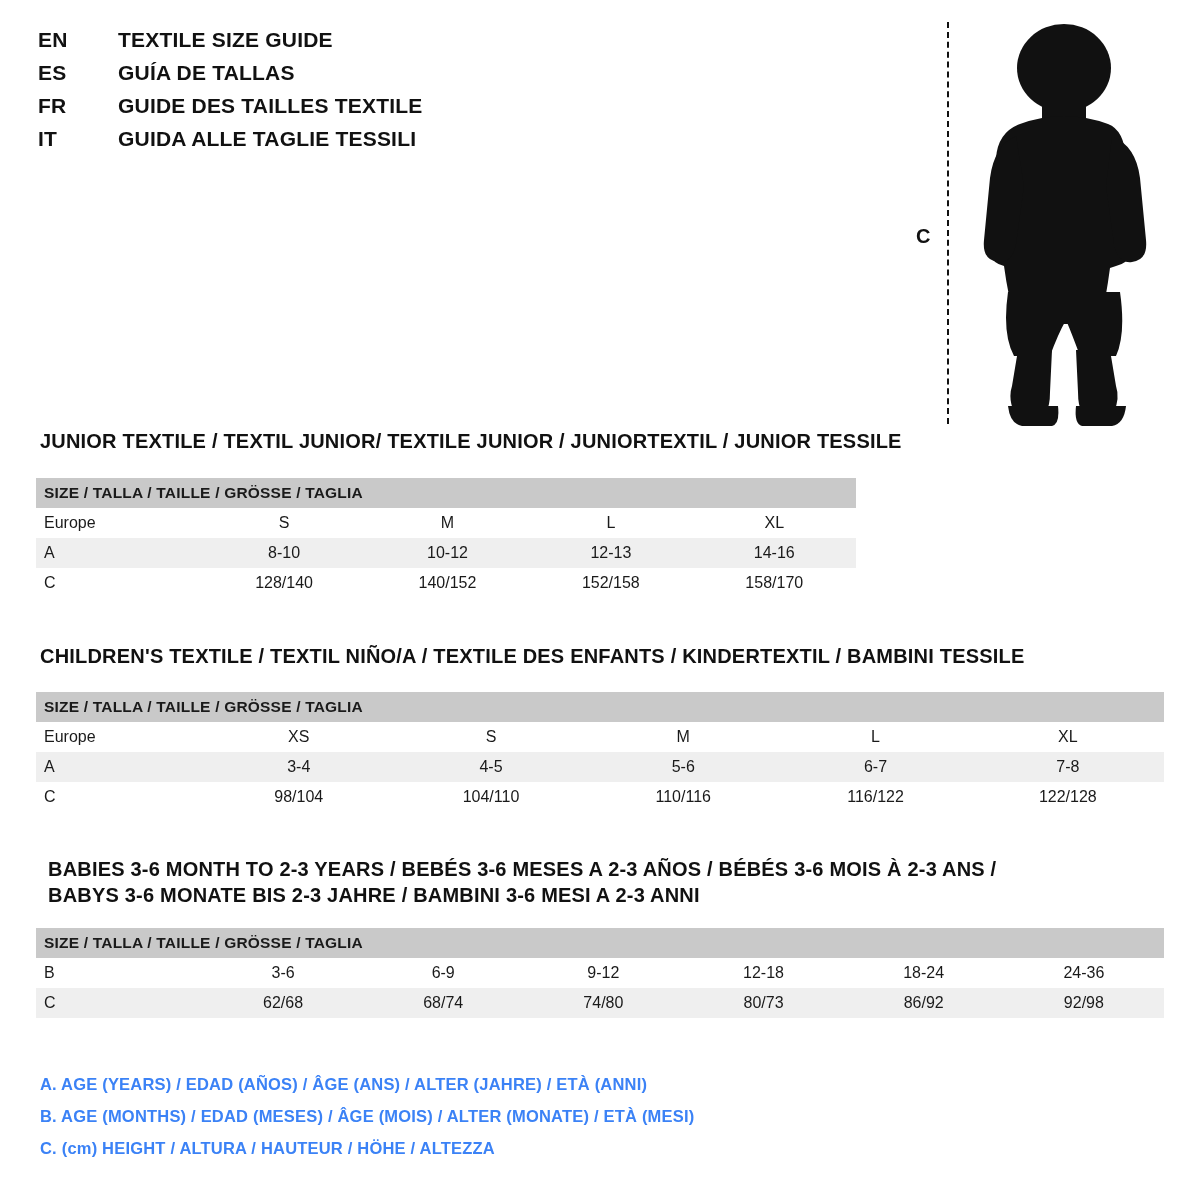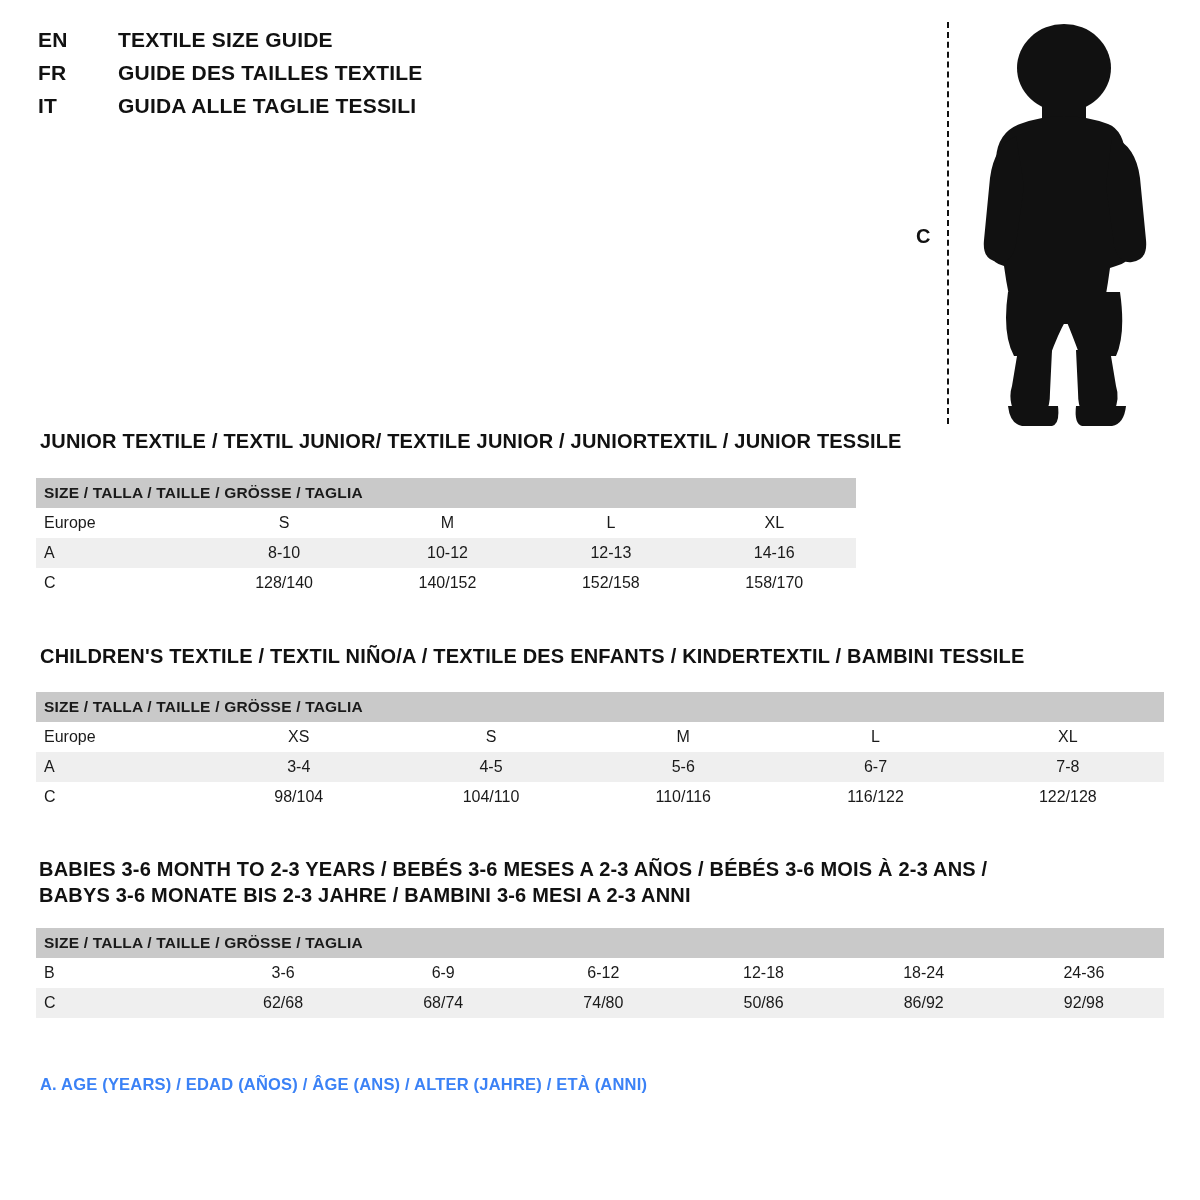--- a/index.html
+++ b/index.html
@@ -143,20 +143,24 @@
 <body>
 
 <div class="page">
 
   <div class="titles">
     <div class="title-row">
       <span class="title-lang">EN</span>
       <span class="title-text">TEXTILE SIZE GUIDE</span>
     </div>
     <div class="title-row">
+      <span class="title-lang">ES</span>
+      <span class="title-text">GUÍA DE TALLAS</span>
+    </div>
+    <div class="title-row">
       <span class="title-lang">FR</span>
       <span class="title-text">GUIDE DES TAILLES TEXTILE</span>
     </div>
     <div class="title-row">
       <span class="title-lang">IT</span>
       <span class="title-text">GUIDA ALLE TAGLIE TESSILI</span>
     </div>
   </div>
 
   <div class="figure-area">
@@ -246,45 +250,47 @@
       <td class="cell-label">C</td>
       <td class="cell-val">98/104</td>
       <td class="cell-val">104/110</td>
       <td class="cell-val">110/116</td>
       <td class="cell-val">116/122</td>
       <td class="cell-val">122/128</td>
     </tr>
   </tbody>
     </table>
 
-  <div class="section-heading two-line" style="left:39px; top:856px;">BABIES 3-6 MONTH TO 2-3 YEARS / BEBÉS 3-6 MESES A 2-3 AÑOS / BÉBÉS 3-6 MOIS À 2-3 ANS / BABYS 3-6 MONATE BIS 2-3 JAHRE / BAMBINI 3-6 MESI A 2-3 ANNI</div>
+  <div class="section-heading two-line" style="left:48px; top:856px;">BABIES 3-6 MONTH TO 2-3 YEARS / BEBÉS 3-6 MESES A 2-3 AÑOS / BÉBÉS 3-6 MOIS À 2-3 ANS / BABYS 3-6 MONATE BIS 2-3 JAHRE / BAMBINI 3-6 MESI A 2-3 ANNI</div>
 
   <table class="size-table" style="left:36px; top:928px; width:1128px;">
     <tbody>
         <tr>
       <td class="band" colspan="7">SIZE / TALLA / TAILLE / GRÖSSE / TAGLIA</td>
     </tr>
     <tr class="row-white">
       <td class="cell-label" style="width:160px;">B</td>
       <td class="cell-val" style="width:161px;">3-6</td>
       <td class="cell-val" style="width:161px;">6-9</td>
-      <td class="cell-val" style="width:161px;">6-12</td>
+      <td class="cell-val" style="width:161px;">9-12</td>
       <td class="cell-val" style="width:161px;">12-18</td>
       <td class="cell-val" style="width:161px;">18-24</td>
       <td class="cell-val" style="width:161px;">24-36</td>
     </tr>
     <tr class="row-grey">
       <td class="cell-label">C</td>
       <td class="cell-val">62/68</td>
       <td class="cell-val">68/74</td>
       <td class="cell-val">74/80</td>
-      <td class="cell-val">50/86</td>
+      <td class="cell-val">80/73</td>
       <td class="cell-val">86/92</td>
       <td class="cell-val">92/98</td>
     </tr>
   </tbody>
     </table>
 
   <div class="footnotes">
     <div class="footnote">A. AGE (YEARS) / EDAD (AÑOS) / ÂGE (ANS) / ALTER (JAHRE) / ETÀ (ANNI)</div>
+    <div class="footnote">B. AGE (MONTHS) / EDAD (MESES) / ÂGE (MOIS) / ALTER (MONATE) / ETÀ (MESI)</div>
+    <div class="footnote">C. (cm) HEIGHT / ALTURA / HAUTEUR / HÖHE / ALTEZZA</div>
   </div>
 
 </div>
 
 </body></html>

